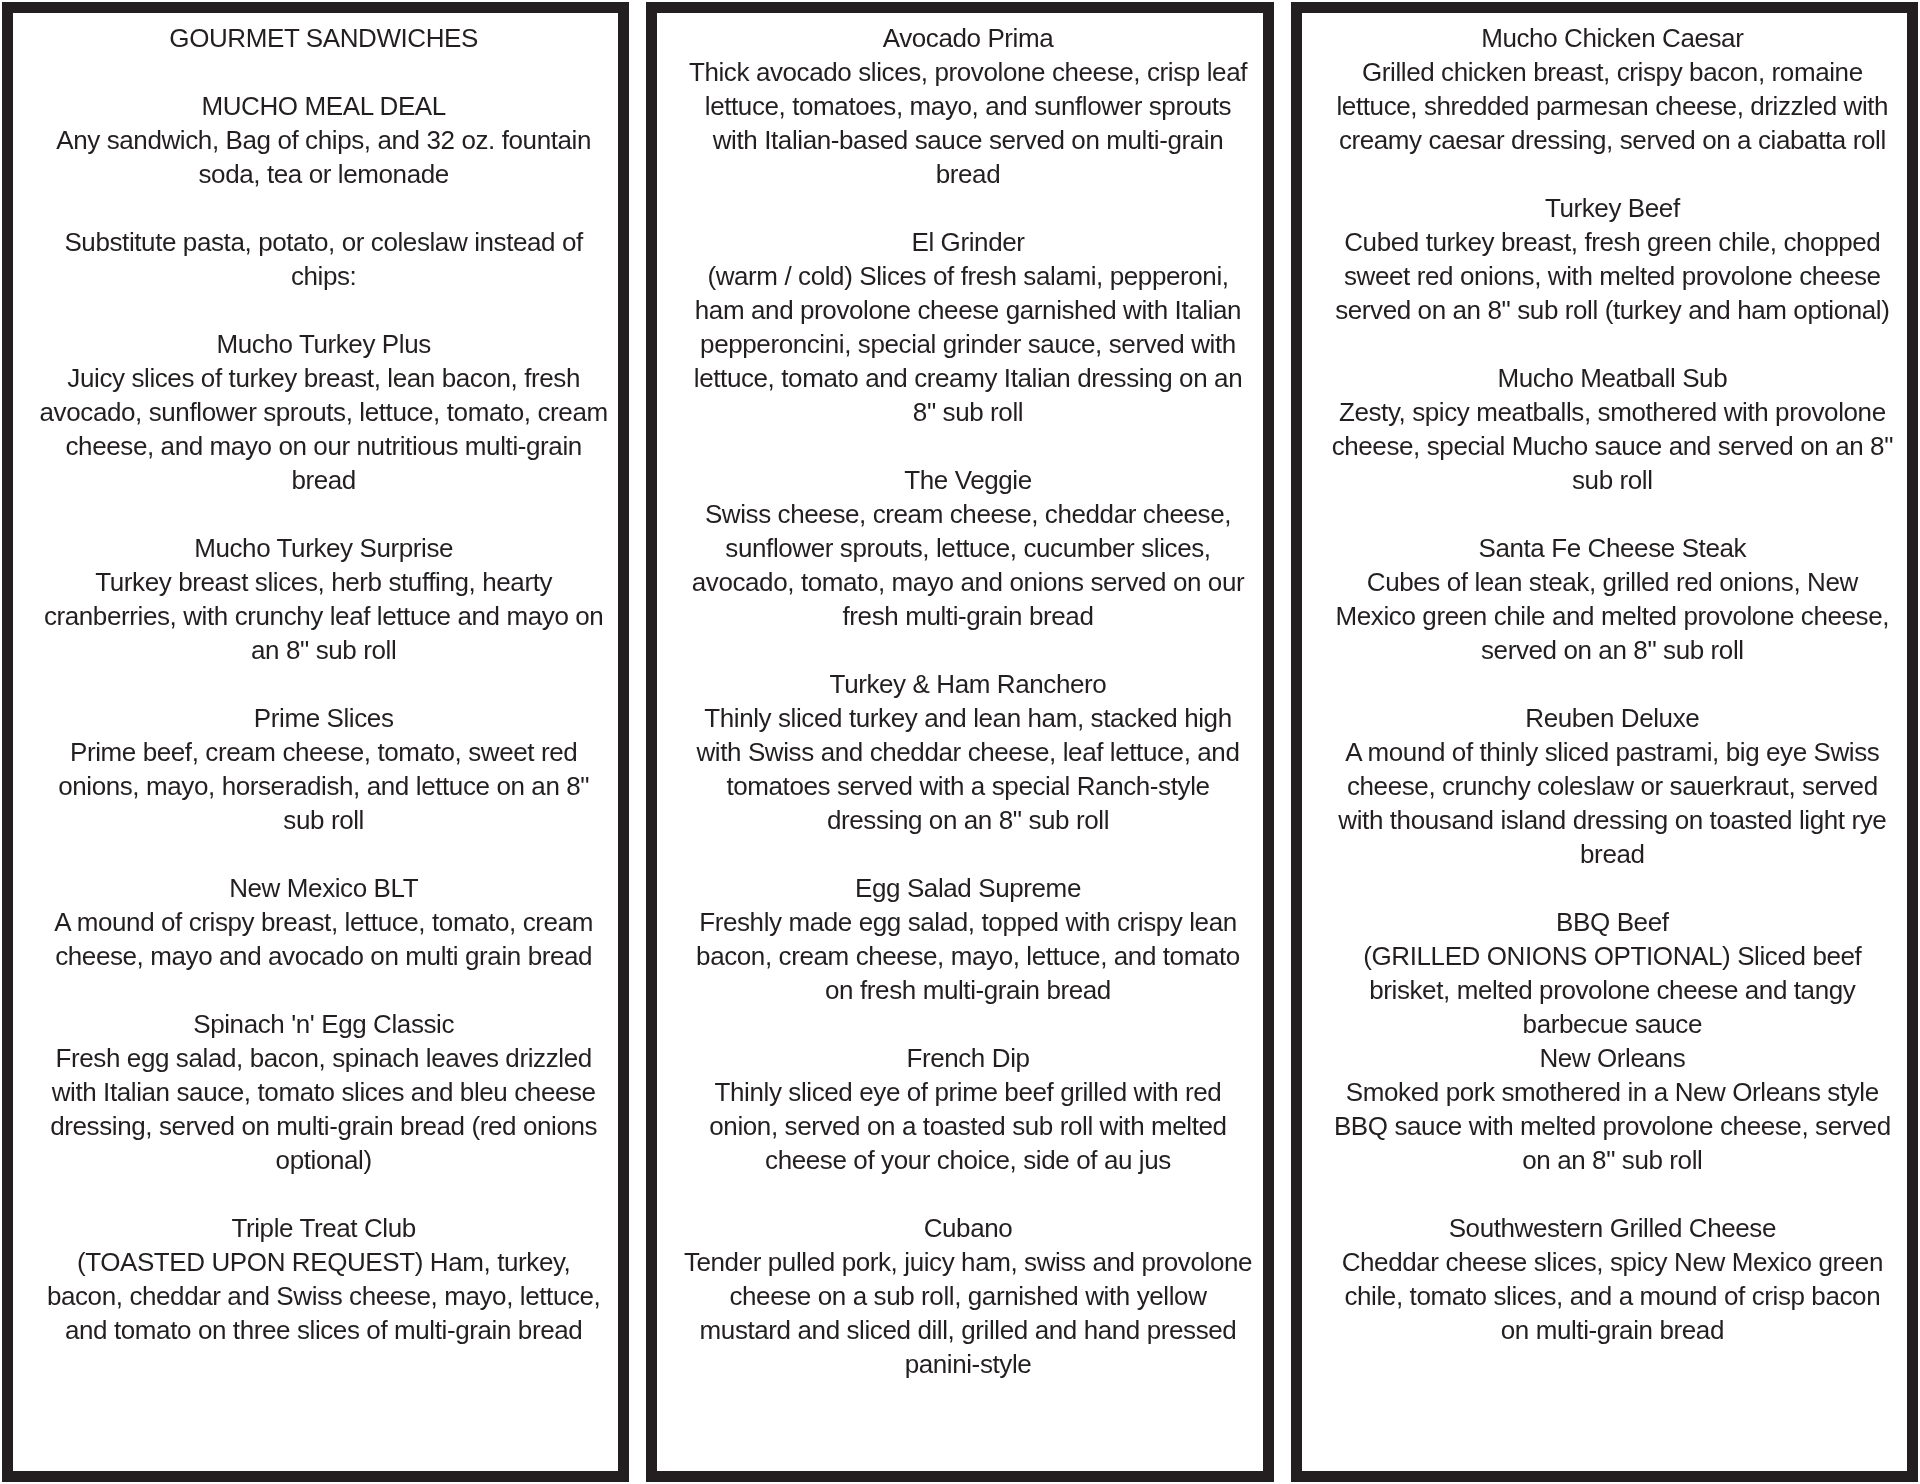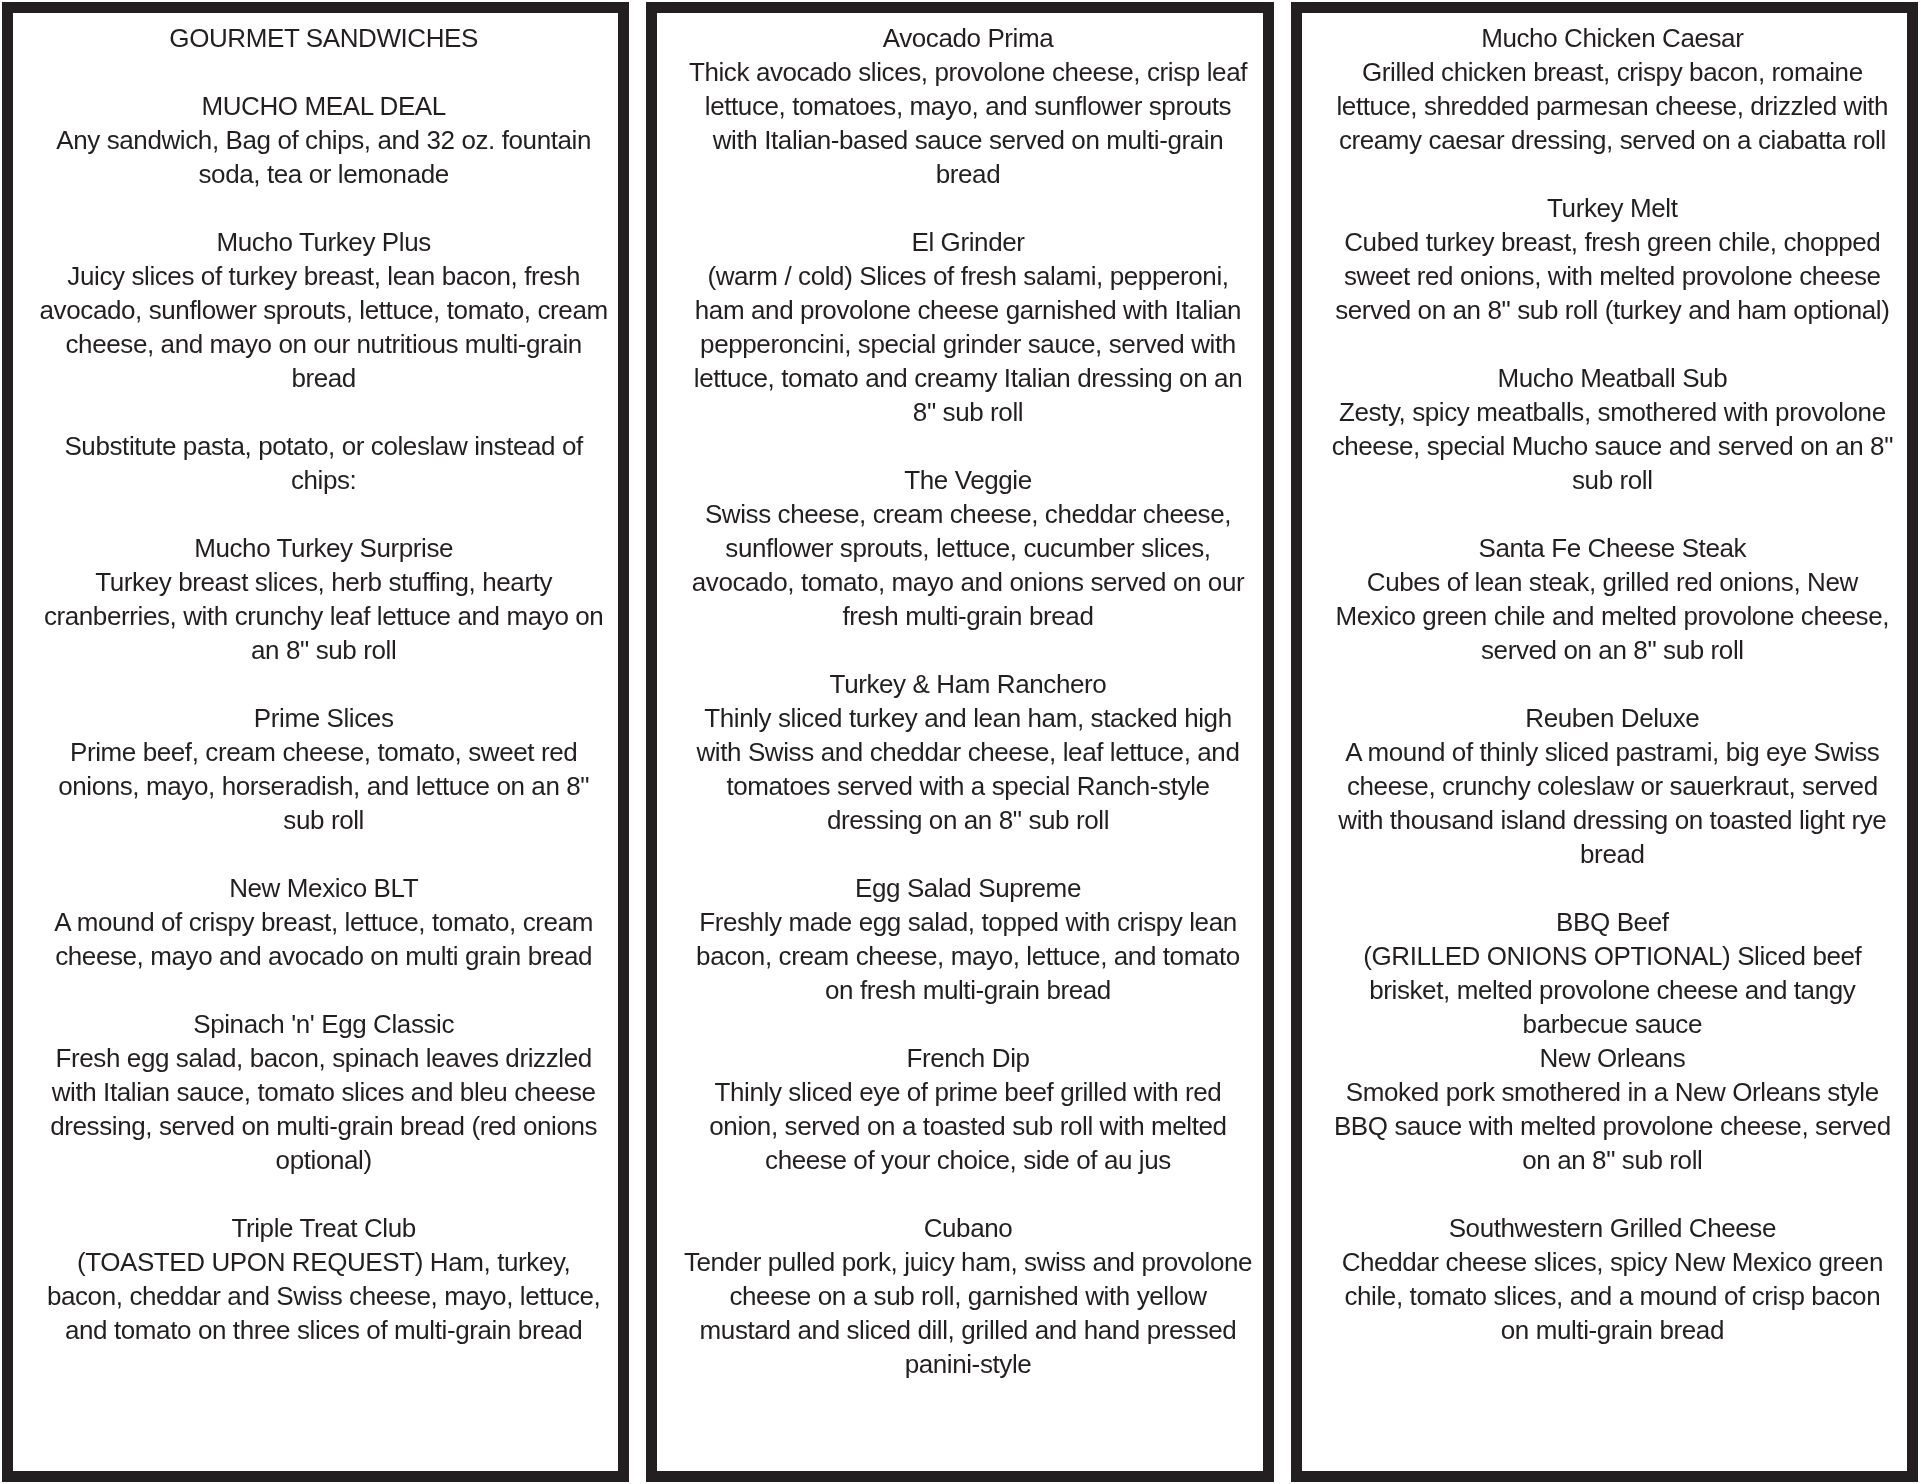--- a/index.html
+++ b/index.html
@@ -48,25 +48,25 @@
 <div class="menu">
   <section class="panel">
       <div class="item">
         <div class="item-name">GOURMET SANDWICHES</div>
       </div>
       <div class="item">
         <div class="item-name">MUCHO MEAL DEAL</div>
         <div class="item-desc">Any sandwich, Bag of chips, and 32 oz. fountain soda, tea or lemonade</div>
       </div>
       <div class="item">
+        <div class="item-desc">Substitute pasta, potato, or coleslaw instead of chips:</div>
+      </div>
+      <div class="item">
         <div class="item-name">Mucho Turkey Plus</div>
         <div class="item-desc">Juicy slices of turkey breast, lean bacon, fresh avocado, sunflower sprouts, lettuce, tomato, cream cheese, and mayo on our nutritious multi-grain bread</div>
-      </div>
-      <div class="item">
-        <div class="item-desc">Substitute pasta, potato, or coleslaw instead of chips:</div>
       </div>
       <div class="item">
         <div class="item-name">Mucho Turkey Surprise</div>
         <div class="item-desc">Turkey breast slices, herb stuffing, hearty cranberries, with crunchy leaf lettuce and mayo on an 8" sub roll</div>
       </div>
       <div class="item">
         <div class="item-name">Prime Slices</div>
         <div class="item-desc">Prime beef, cream cheese, tomato, sweet red onions, mayo, horseradish, and lettuce on an 8" sub roll</div>
       </div>
       <div class="item">
@@ -111,21 +111,21 @@
         <div class="item-name">Cubano</div>
         <div class="item-desc">Tender pulled pork, juicy ham, swiss and provolone cheese on a sub roll, garnished with yellow mustard and sliced dill, grilled and hand pressed panini-style</div>
       </div>
     </section>
   <section class="panel">
       <div class="item">
         <div class="item-name">Mucho Chicken Caesar</div>
         <div class="item-desc">Grilled chicken breast, crispy bacon, romaine lettuce, shredded parmesan cheese, drizzled with creamy caesar dressing, served on a ciabatta roll</div>
       </div>
       <div class="item">
-        <div class="item-name">Turkey Melt</div>
+        <div class="item-name">Turkey Beef</div>
         <div class="item-desc">Cubed turkey breast, fresh green chile, chopped sweet red onions, with melted provolone cheese served on an 8" sub roll (turkey and ham optional)</div>
       </div>
       <div class="item">
         <div class="item-name">Mucho Meatball Sub</div>
         <div class="item-desc">Zesty, spicy meatballs, smothered with provolone cheese, special Mucho sauce and served on an 8" sub roll</div>
       </div>
       <div class="item">
         <div class="item-name">Santa Fe Cheese Steak</div>
         <div class="item-desc">Cubes of lean steak, grilled red onions, New Mexico green chile and melted provolone cheese, served on an 8" sub roll</div>
       </div>

